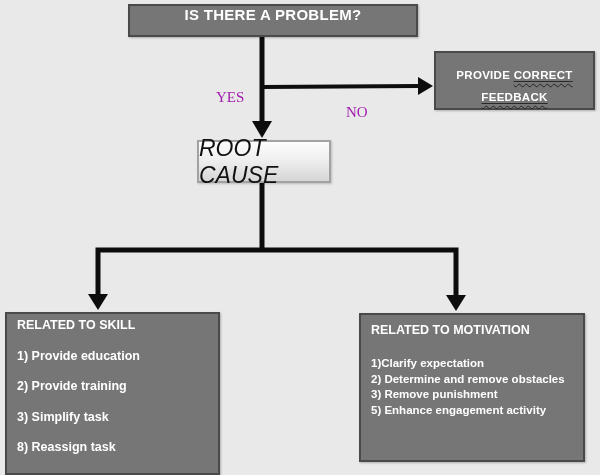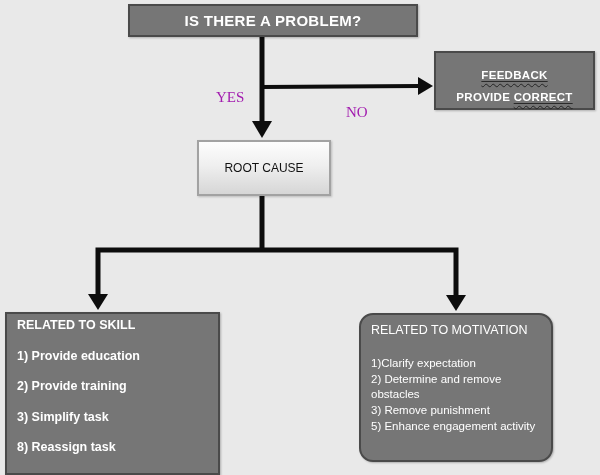--- a/index.html
+++ b/index.html
@@ -14,60 +14,60 @@
   .box{
     position:absolute;
     box-sizing:border-box;
     background:#767676;
     border:2px solid #4a4a4a;
     color:#ffffff;
     box-shadow:1px 1px 2px rgba(0,0,0,0.25);
   }
   .problem-box{
     left:128px;top:4px;width:290px;height:33px;
-    display:flex;align-items:center;justify-content:center;
+    display:flex;align-items:flex-start;justify-content:center;
     font-weight:bold;font-size:15px;letter-spacing:0.3px;
   }
   .feedback-box{
     left:434px;top:51px;width:161px;height:59px;
     text-align:center;
     font-weight:bold;font-size:11.5px;letter-spacing:0.3px;
     padding-top:11px;line-height:22px;
   }
   .u{text-decoration-line:underline;text-decoration-style:solid;text-decoration-color:#2a2a2a;text-decoration-thickness:1px;text-underline-offset:2px;}
   .wavy{text-decoration-line:underline;text-decoration-style:wavy;text-decoration-color:#242424;text-decoration-thickness:1px;text-underline-offset:4px;}
   .root-box{
-    position:absolute;left:197px;top:140px;width:134px;height:56px;
+    position:absolute;left:197px;top:140px;width:134px;height:43px;
     box-sizing:border-box;
     background:linear-gradient(#fdfdfd,#efefef 45%,#d6d6d6);
     border:2px solid #a2a2a2;
     color:#111111;
     display:flex;align-items:center;justify-content:center;
-    font-size:12px;
+    font-size:23px;
     box-shadow:1px 1px 2px rgba(0,0,0,0.2);
+    font-style:italic;
   }
   .branch-label{
     position:absolute;
     font-family:"Liberation Serif", serif;
     font-size:15px;color:#a21caf;font-weight:500;
   }
   .yes-label{left:216px;top:89px;}
   .no-label{left:346px;top:104px;}
   .skill-box{
     left:5px;top:312px;width:215px;height:163px;
     padding:2px 10px;
     font-weight:bold;font-size:12.5px;
   }
   .skill-box .title{margin-top:2px;}
   .skill-box .item{margin-top:16.5px;}
   .motivation-box{
-    left:359px;top:313px;width:194px;height:149px;
+    left:359px;top:313px;width:226px;height:149px;
     padding:5px 10px;
-    font-weight:normal;
-    border-radius:14px;
+    font-weight:bold;
   }
   .motivation-box .title{font-size:12.5px;margin-top:3px;margin-bottom:19px;}
   .motivation-box .item{font-size:11.5px;line-height:15.7px;}
 </style>
 </head>
 <body>
 
 <svg class="connectors" viewBox="0 0 600 475" xmlns="http://www.w3.org/2000/svg">
 
   <path d="M262 37 V122" stroke="#0d0d0d" stroke-width="5" fill="none"></path>
@@ -84,22 +84,22 @@
 </svg>
 
 <div class="box problem-box">
   <span>IS THERE A PROBLEM?</span>
 </div>
 
 <div class="branch-label yes-label">YES</div>
 <div class="branch-label no-label">NO</div>
 
 <div class="box feedback-box">
+  <div><span>PROVIDE </span><span class="u"><span class="wavy">CORRECT</span></span></div>
   <div><span class="u"><span class="wavy">FEEDBACK</span></span></div>
-  <div><span>PROVIDE </span><span class="u"><span class="wavy">CORRECT</span></span></div>
 </div>
 
 <div class="root-box">
   <span>ROOT CAUSE</span>
 </div>
 
 <div class="box skill-box">
   <div class="title">RELATED TO SKILL</div>
   <div class="item">1) Provide education</div>
   <div class="item">2) Provide training</div>

